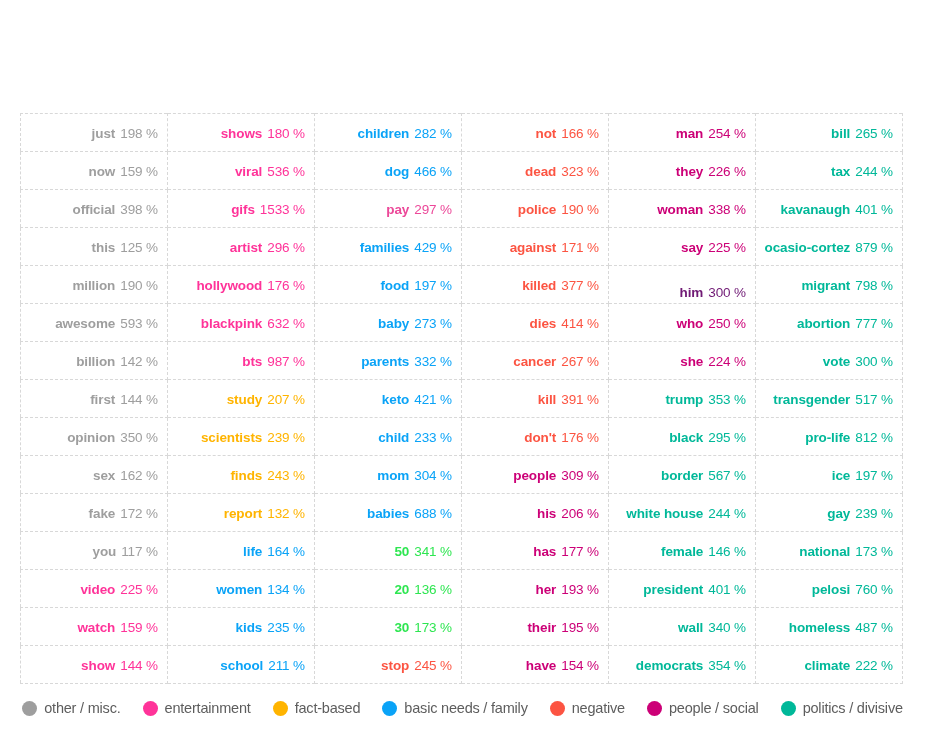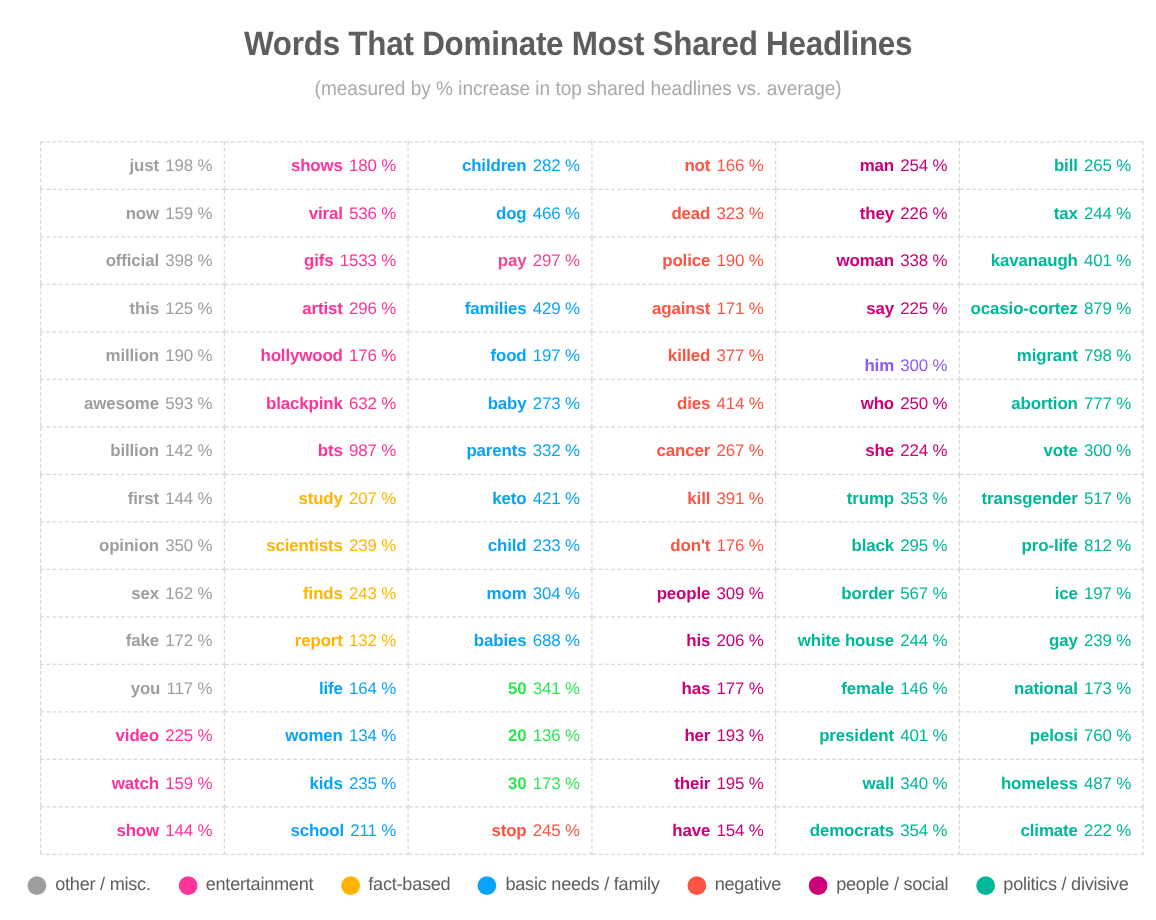--- a/index.html
+++ b/index.html
@@ -42,21 +42,21 @@
     font-weight: normal;
     color: #a8a8a8;
     margin: 11px 0 0 0;
     line-height: 1.2;
     transform: scaleX(0.95);
   }
 
   
   .grid-wrap {
     position: absolute;
-    left: 32px;
+    left: 20px;
     top: 113px;
     width: 882px;
   }
   table.word-grid {
     border-collapse: collapse;
     table-layout: fixed;
     width: 882px;
     border-top: 1px dashed #d8d8d8;
     border-left: 1px dashed #d8d8d8;
   }
@@ -119,24 +119,20 @@
     color: #5d5d5d;
     white-space: nowrap;
     letter-spacing: -0.2px;
   }
 </style>
 </head>
 <body>
 
 <div class="page">
 
-  <div class="header">
-    <h1 class="chart-title">Words That Dominate Most Shared Headlines</h1>
-    <div class="chart-subtitle">(measured by % increase in top shared headlines vs. average)</div>
-  </div>
 
   <div class="grid-wrap">
     <table class="word-grid">
       <colgroup>
         <col>
           <col>
           <col>
           <col>
           <col>
           <col>
@@ -172,21 +168,21 @@
             <td><span class="cell-inner" style="color: rgb(10, 163, 247);"><span class="w-word">families</span><span class="w-val">429 %</span></span></td>
             <td><span class="cell-inner" style="color: rgb(252, 84, 66);"><span class="w-word">against</span><span class="w-val">171 %</span></span></td>
             <td><span class="cell-inner" style="color: rgb(204, 0, 119);"><span class="w-word">say</span><span class="w-val">225 %</span></span></td>
             <td><span class="cell-inner" style="color: rgb(0, 184, 153);"><span class="w-word">ocasio-cortez</span><span class="w-val">879 %</span></span></td>
           </tr>
           <tr>
             <td><span class="cell-inner" style="color: rgb(158, 158, 158);"><span class="w-word">million</span><span class="w-val">190 %</span></span></td>
             <td><span class="cell-inner" style="color: rgb(255, 51, 153);"><span class="w-word">hollywood</span><span class="w-val">176 %</span></span></td>
             <td><span class="cell-inner" style="color: rgb(10, 163, 247);"><span class="w-word">food</span><span class="w-val">197 %</span></span></td>
             <td><span class="cell-inner" style="color: rgb(252, 84, 66);"><span class="w-word">killed</span><span class="w-val">377 %</span></span></td>
-            <td><span class="cell-inner" style="color: #8b5cf6; margin-top: 17px;"><span class="w-word">him</span><span class="w-val">300 %</span></span></td>
+            <td><span class="cell-inner" style="color: #701a75; margin-top: 17px;"><span class="w-word">him</span><span class="w-val">300 %</span></span></td>
             <td><span class="cell-inner" style="color: rgb(0, 184, 153);"><span class="w-word">migrant</span><span class="w-val">798 %</span></span></td>
           </tr>
           <tr>
             <td><span class="cell-inner" style="color: rgb(158, 158, 158);"><span class="w-word">awesome</span><span class="w-val">593 %</span></span></td>
             <td><span class="cell-inner" style="color: rgb(255, 51, 153);"><span class="w-word">blackpink</span><span class="w-val">632 %</span></span></td>
             <td><span class="cell-inner" style="color: rgb(10, 163, 247);"><span class="w-word">baby</span><span class="w-val">273 %</span></span></td>
             <td><span class="cell-inner" style="color: rgb(252, 84, 66);"><span class="w-word">dies</span><span class="w-val">414 %</span></span></td>
             <td><span class="cell-inner" style="color: rgb(204, 0, 119);"><span class="w-word">who</span><span class="w-val">250 %</span></span></td>
             <td><span class="cell-inner" style="color: rgb(0, 184, 153);"><span class="w-word">abortion</span><span class="w-val">777 %</span></span></td>
           </tr>

